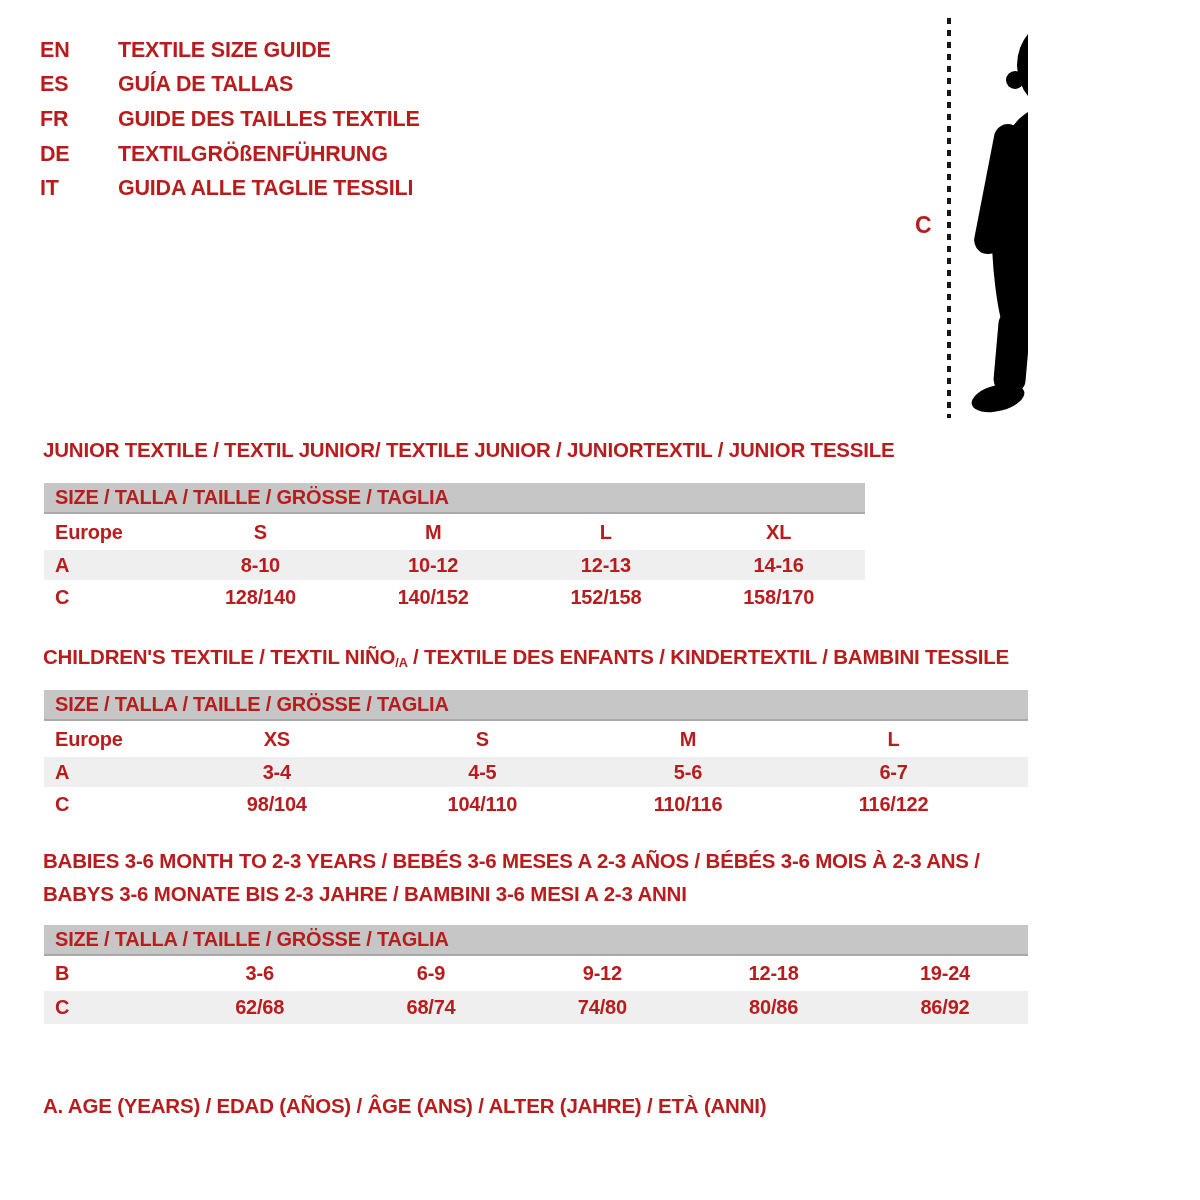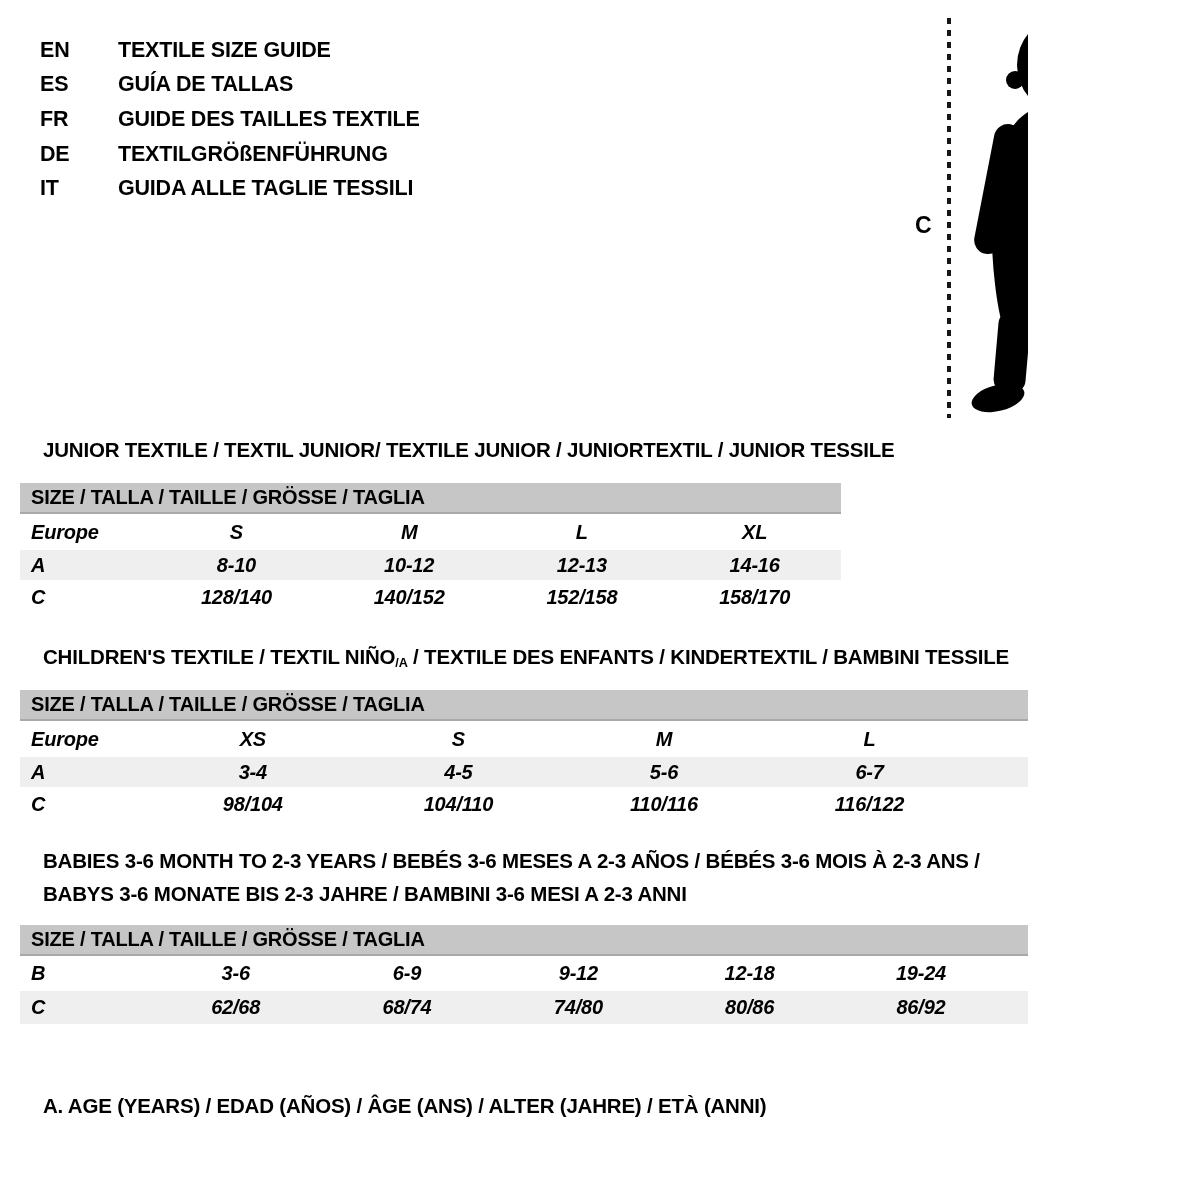--- a/index.html
+++ b/index.html
@@ -1,41 +1,41 @@
 <!DOCTYPE html>
 <html><head>
 <meta charset="utf-8">
 <style>
   html,body{margin:0;padding:0;background:#fff;}
   .page{
     position:relative;width:1028px;height:1200px;background:#ffffff;overflow:hidden;
     font-family:"Liberation Sans","DejaVu Sans",sans-serif;
-    font-weight:700;color:#000000;letter-spacing:-0.2px;
+    font-weight:700;color:#b91c1c;letter-spacing:-0.2px;
   }
   
   .lang-block{position:absolute;left:40px;top:33px;}
   .lang-row{display:flex;height:34.6px;align-items:center;font-size:21.5px;white-space:nowrap;}
   .lang-code{width:78px;flex:0 0 78px;}
   
   .dash-line{
     position:absolute;left:947px;top:18px;width:4px;height:400px;
     background:repeating-linear-gradient(to bottom,#161616 0 6px,transparent 6px 12px);
   }
   .c-marker{position:absolute;left:915px;top:212px;font-size:23px;}
   .silhouette{position:absolute;left:958px;top:12px;width:192px;height:410px;}
   
   .sec-title{position:absolute;left:43px;font-size:20.5px;white-space:nowrap;}
   .title-sub{font-size:0.62em;position:relative;top:0.22em;}
   
-  .stable{position:absolute;left:20px;}
+  .stable{position:absolute;left:44px;}
   .size-bar{
     height:31px;background:#c6c6c6;border-bottom:2px solid #a9a9a9;box-sizing:border-box;
     display:flex;align-items:center;padding-left:11px;font-size:20px;
   }
-  .trow{display:flex;align-items:center;font-size:20px;font-style:italic;}
+  .trow{display:flex;align-items:center;font-size:20px;}
   .r-europe{height:36px;}
   .r-a{height:30px;}
   .r-c{height:34px;}
   .r-b{height:35px;}
   .r-c2{height:33px;}
   .shaded{background:#efefef;}
   .tlabel{flex:0 0 119px;padding-left:11px;}
   .tcell{flex:1;text-align:center;}
   
   .legend{position:absolute;left:43px;top:1069px;font-size:20.5px;line-height:34.6px;white-space:nowrap;margin-top:20px;}

